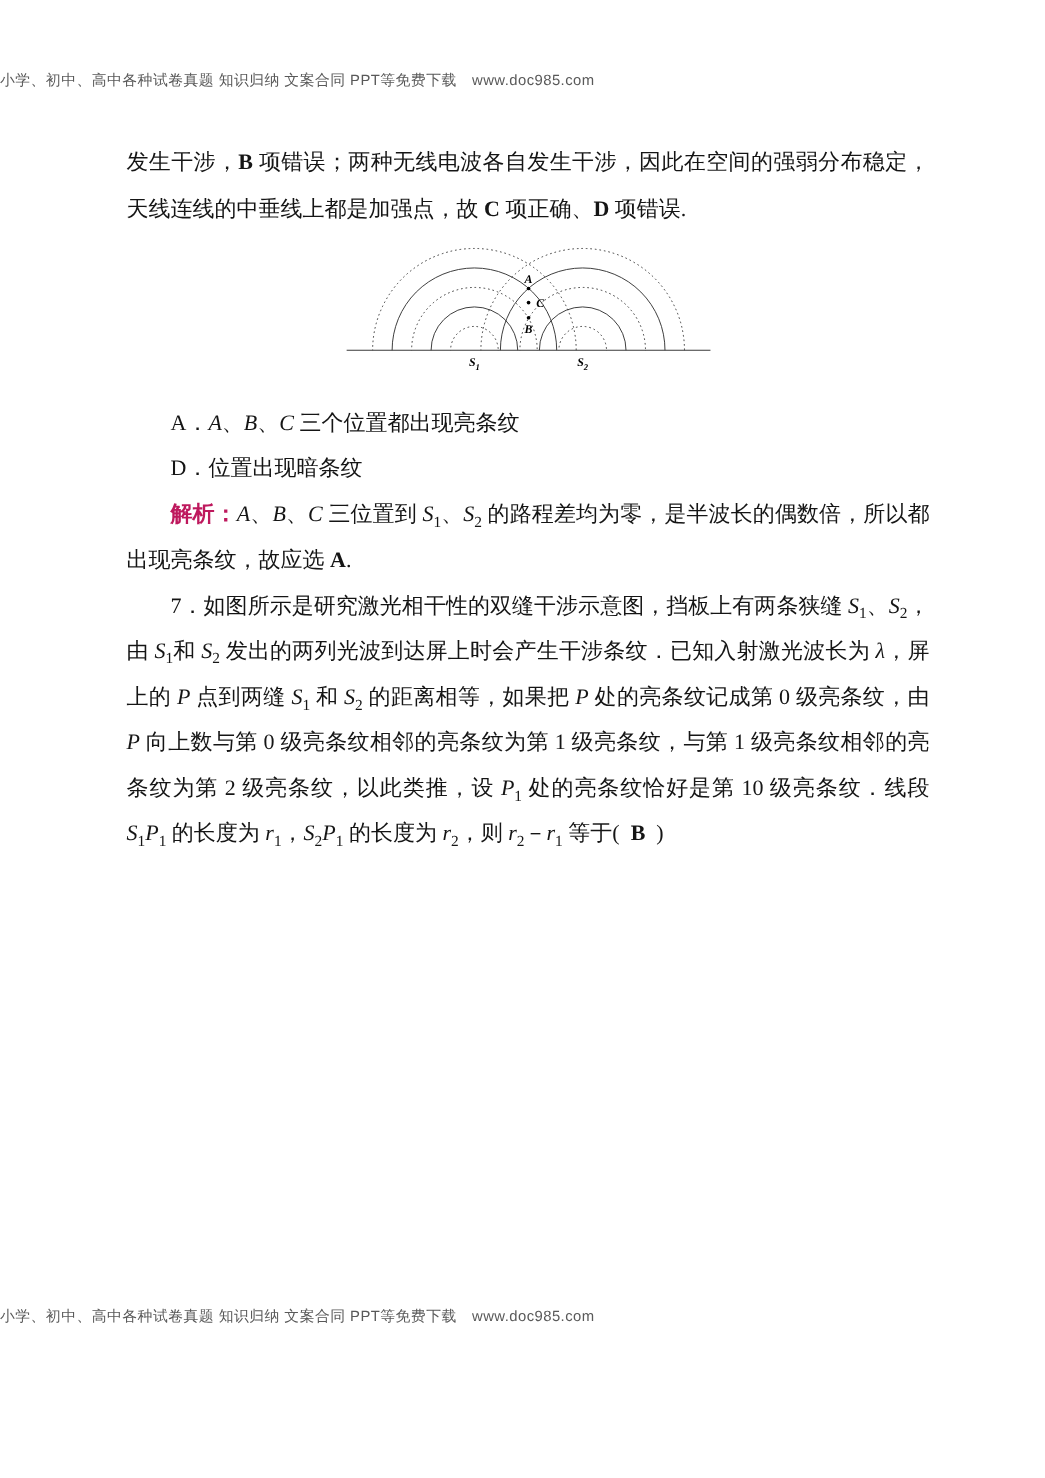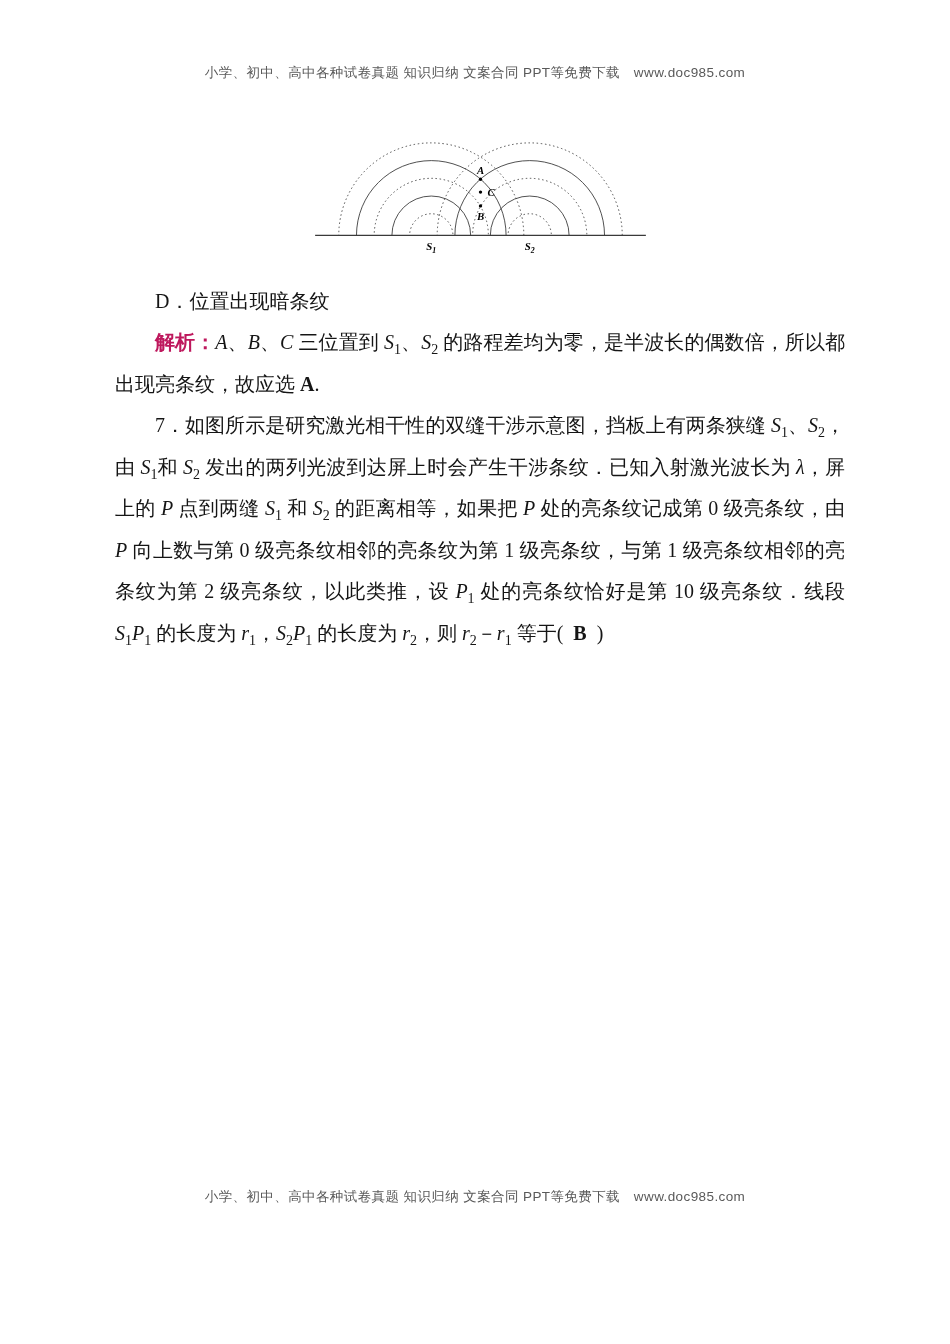--- a/index.html
+++ b/index.html
@@ -14,21 +14,20 @@
     position: relative;
     width: 950px;
     height: 1344px;
     background: #ffffff;
     overflow: hidden;
   }
   .site-line {
     position: absolute;
     left: 0;
     width: 100%;
-    text-align: center;
     font-family: "Liberation Sans", "DejaVu Sans", sans-serif;
     font-size: 13.5px;
     color: #595959;
     letter-spacing: 0.4px;
   }
   .site-line.top { top: 64px; }
   .site-line.bottom { top: 1188px; }
   .content {
     position: absolute;
     top: 128px;
@@ -62,20 +61,21 @@
 </style>
 </head>
 <body>
 
 <div class="page">
 
   <div class="site-line top">小学、初中、高中各种试卷真题 知识归纳 文案合同 PPT等免费下载　www.doc985.com</div>
 
   <div class="content">
 
+    <p class="para noindent">发生干涉，<b>B</b> 项错误；两种无线电波各自发生干涉，因此在空间的强弱分布稳定，天线连线的中垂线上都是加强点，故 <b>C</b> 项正确、<b>D</b> 项错误.</p>
 
 
     <figure class="diagram">
       <svg id="wave-svg" width="335" height="126" viewBox="0 0 340 128">
           <defs>
             <clipPath id="above-line">
               <rect x="0" y="0" width="340" height="102"></rect>
             </clipPath>
           </defs>
           <g clip-path="url(#above-line)" fill="none" stroke="#3a3a3a" stroke-width="0.9">
@@ -95,20 +95,21 @@
           <text x="170" y="40" text-anchor="middle" class="diag-label">A</text>
           <circle cx="170" cy="58" r="1.7" fill="#000"></circle>
           <text x="177" y="62" text-anchor="start" class="diag-label">C</text>
           <circle cx="170" cy="72" r="1.7" fill="#000"></circle>
           <text x="170" y="86" text-anchor="middle" class="diag-label">B</text>
           <text x="120" y="117" text-anchor="middle" class="diag-label"><tspan>S</tspan><tspan dy="3" class="diag-sub">1</tspan></text>
           <text x="220" y="117" text-anchor="middle" class="diag-label"><tspan>S</tspan><tspan dy="3" class="diag-sub">2</tspan></text>
         </svg>
     </figure>
 
+    <p class="para">A．<i>A</i>、<i>B</i>、<i>C</i> 三个位置都出现亮条纹</p>
     <p class="para">D．位置出现暗条纹</p>
 
     <p class="para"><span class="analysis-label">解析：</span><span><i>A</i>、<i>B</i>、<i>C</i> 三位置到 <i>S</i><sub>1</sub>、<i>S</i><sub>2</sub> 的路程差均为零，是半波长的偶数倍，所以都出现亮条纹，故应选 <b>A</b>.</span></p>
 
     <p class="para">7．如图所示是研究激光相干性的双缝干涉示意图，挡板上有两条狭缝 <i>S</i><sub>1</sub>、<i>S</i><sub>2</sub>，由 <i>S</i><sub>1</sub>和 <i>S</i><sub>2</sub> 发出的两列光波到达屏上时会产生干涉条纹．已知入射激光波长为 <i>λ</i>，屏上的 <i>P</i> 点到两缝 <i>S</i><sub>1</sub> 和 <i>S</i><sub>2</sub> 的距离相等，如果把 <i>P</i> 处的亮条纹记成第 0 级亮条纹，由 <i>P</i> 向上数与第 0 级亮条纹相邻的亮条纹为第 1 级亮条纹，与第 1 级亮条纹相邻的亮条纹为第 2 级亮条纹，以此类推，设 <i>P</i><sub>1</sub> 处的亮条纹恰好是第 10 级亮条纹．线段 <i>S</i><sub>1</sub><i>P</i><sub>1</sub> 的长度为 <i>r</i><sub>1</sub>，<i>S</i><sub>2</sub><i>P</i><sub>1</sub> 的长度为 <i>r</i><sub>2</sub>，则 <i>r</i><sub>2</sub>－<i>r</i><sub>1</sub> 等于(&nbsp;&nbsp;<b>B</b>&nbsp;&nbsp;)</p>
 
   </div>
 
   <div class="site-line bottom">小学、初中、高中各种试卷真题 知识归纳 文案合同 PPT等免费下载　www.doc985.com</div>
 

